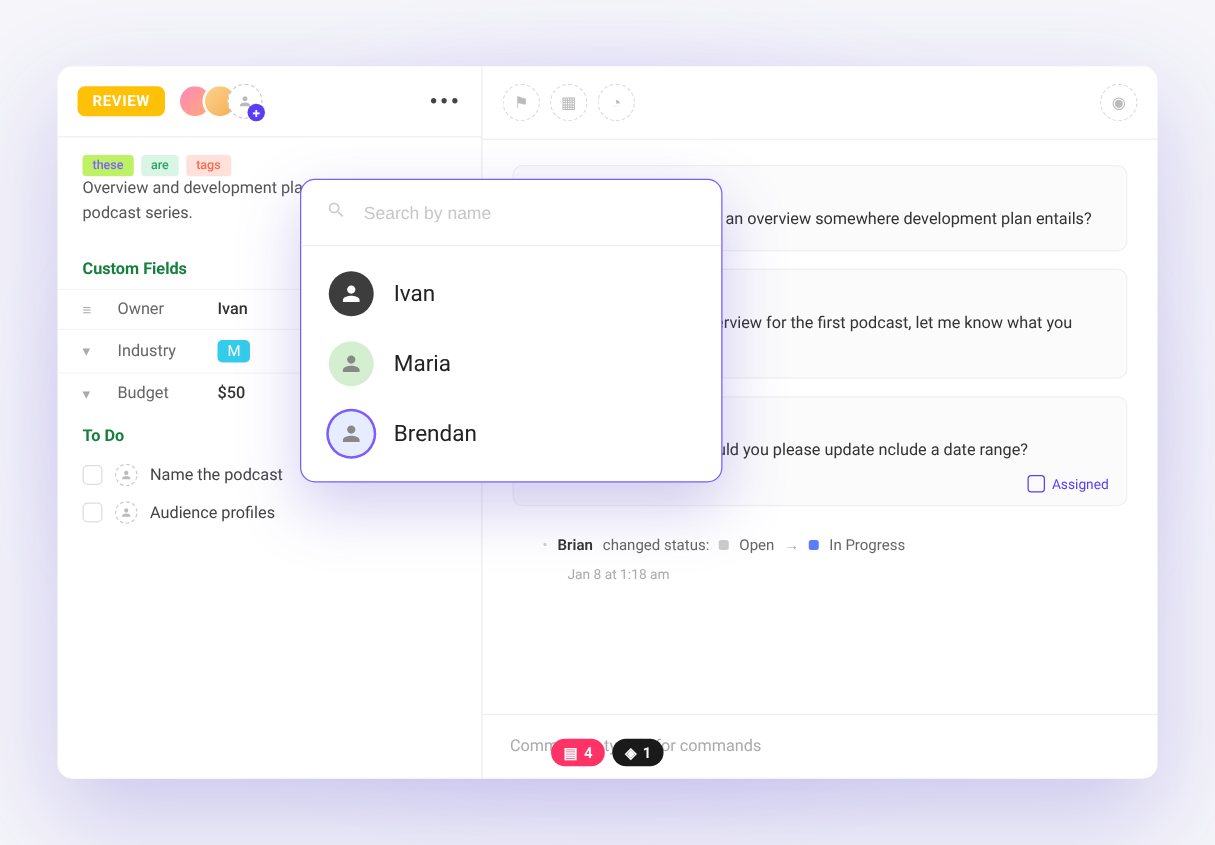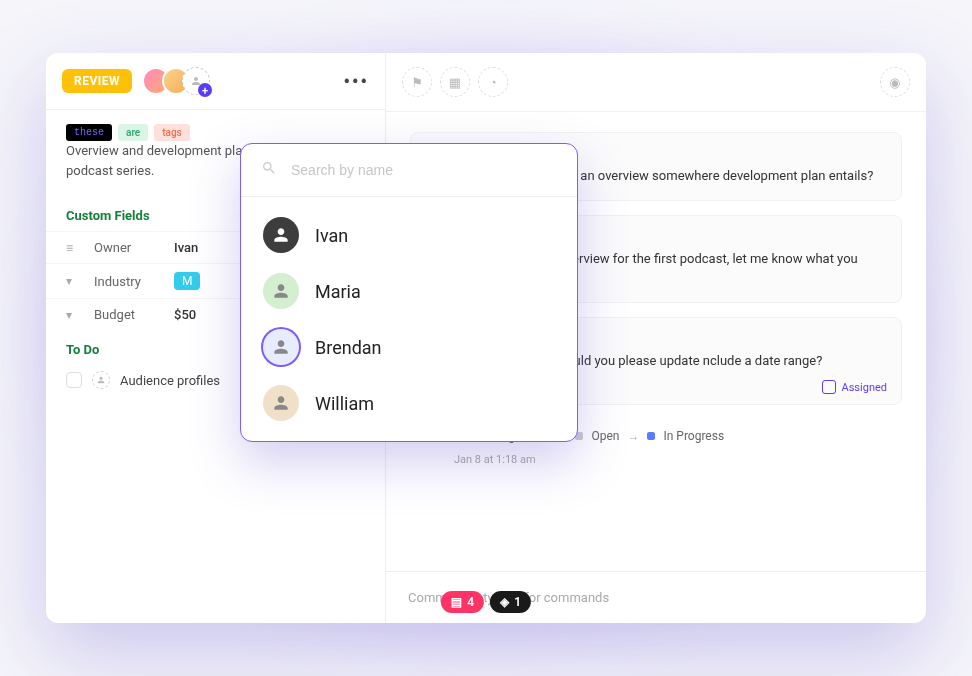--- a/index.html
+++ b/index.html
@@ -99,21 +99,21 @@
 .tags-row {
   padding: 14px 20px 0;
   display: flex; gap: 6px;
 }
 .tag {
   font-size: 10px;
   padding: 3px 8px;
   border-radius: 3px;
   font-weight: 500;
 }
-.tag.t1 { background: #000000; color: #7b61ff; font-family: Liberation Mono, monospace; }
+.tag.t1 { background: #bef264; color: #7b61ff; }
 .tag.t2 { background: #d9f5e5; color: #2fa36b; }
 .tag.t3 { background: #ffe0db; color: #ff6b4a; }
 .title {
   font-size: 28px;
   font-weight: 700;
   padding: 12px 20px 8px;
   color: #222;
 }
 .subtitle {
   padding: 0 20px 16px;
@@ -345,20 +345,29 @@
     </div>
 
     <div class="section-head">To Do</div>
     <div class="todo-row">
       <span class="checkbox"></span>
       <span class="assign-icon">
         <svg width="10" height="10" viewBox="0 0 24 24">
               <path fill="#bbb" d="M12 12c2.2 0 4-1.8 4-4s-1.8-4-4-4-4 1.8-4 4 1.8 4 4 4zm0 2c-2.7 0-8 1.3-8 4v2h16v-2c0-2.7-5.3-4-8-4z"></path>
             </svg>
       </span>
+      <span>Name the podcast</span>
+    </div>
+    <div class="todo-row">
+      <span class="checkbox"></span>
+      <span class="assign-icon">
+        <svg width="10" height="10" viewBox="0 0 24 24">
+              <path fill="#bbb" d="M12 12c2.2 0 4-1.8 4-4s-1.8-4-4-4-4 1.8-4 4 1.8 4 4 4zm0 2c-2.7 0-8 1.3-8 4v2h16v-2c0-2.7-5.3-4-8-4z"></path>
+            </svg>
+      </span>
       <span>Audience profiles</span>
     </div>
   </div>
 
   <div class="right">
     <div class="right-top">
       <span class="circ-icon">⚑</span>
       <span class="circ-icon">▦</span>
       <span class="circ-icon">◔</span>
       <span class="circ-icon eye">◉</span>
@@ -436,25 +445,17 @@
         <span>Maria</span>
       </div>
       <div class="dd-item selected">
         <span class="av c4">
               <svg viewBox="0 0 24 24">
                 <path class="person-icon" d="M12 12c2.2 0 4-1.8 4-4s-1.8-4-4-4-4 1.8-4 4 1.8 4 4 4zm0 2c-2.7 0-8 1.3-8 4v2h16v-2c0-2.7-5.3-4-8-4z"></path>
               </svg>
             </span>
         <span>Brendan</span>
       </div>
-      <div class="dd-item">
-        <span class="av c5">
-              <svg viewBox="0 0 24 24">
-                <path class="person-icon" d="M12 12c2.2 0 4-1.8 4-4s-1.8-4-4-4-4 1.8-4 4 1.8 4 4 4zm0 2c-2.7 0-8 1.3-8 4v2h16v-2c0-2.7-5.3-4-8-4z"></path>
-              </svg>
-            </span>
-        <span>William</span>
-      </div>
     </div>
   </div>
 
 </div>
 </div>
 
 </body></html>

